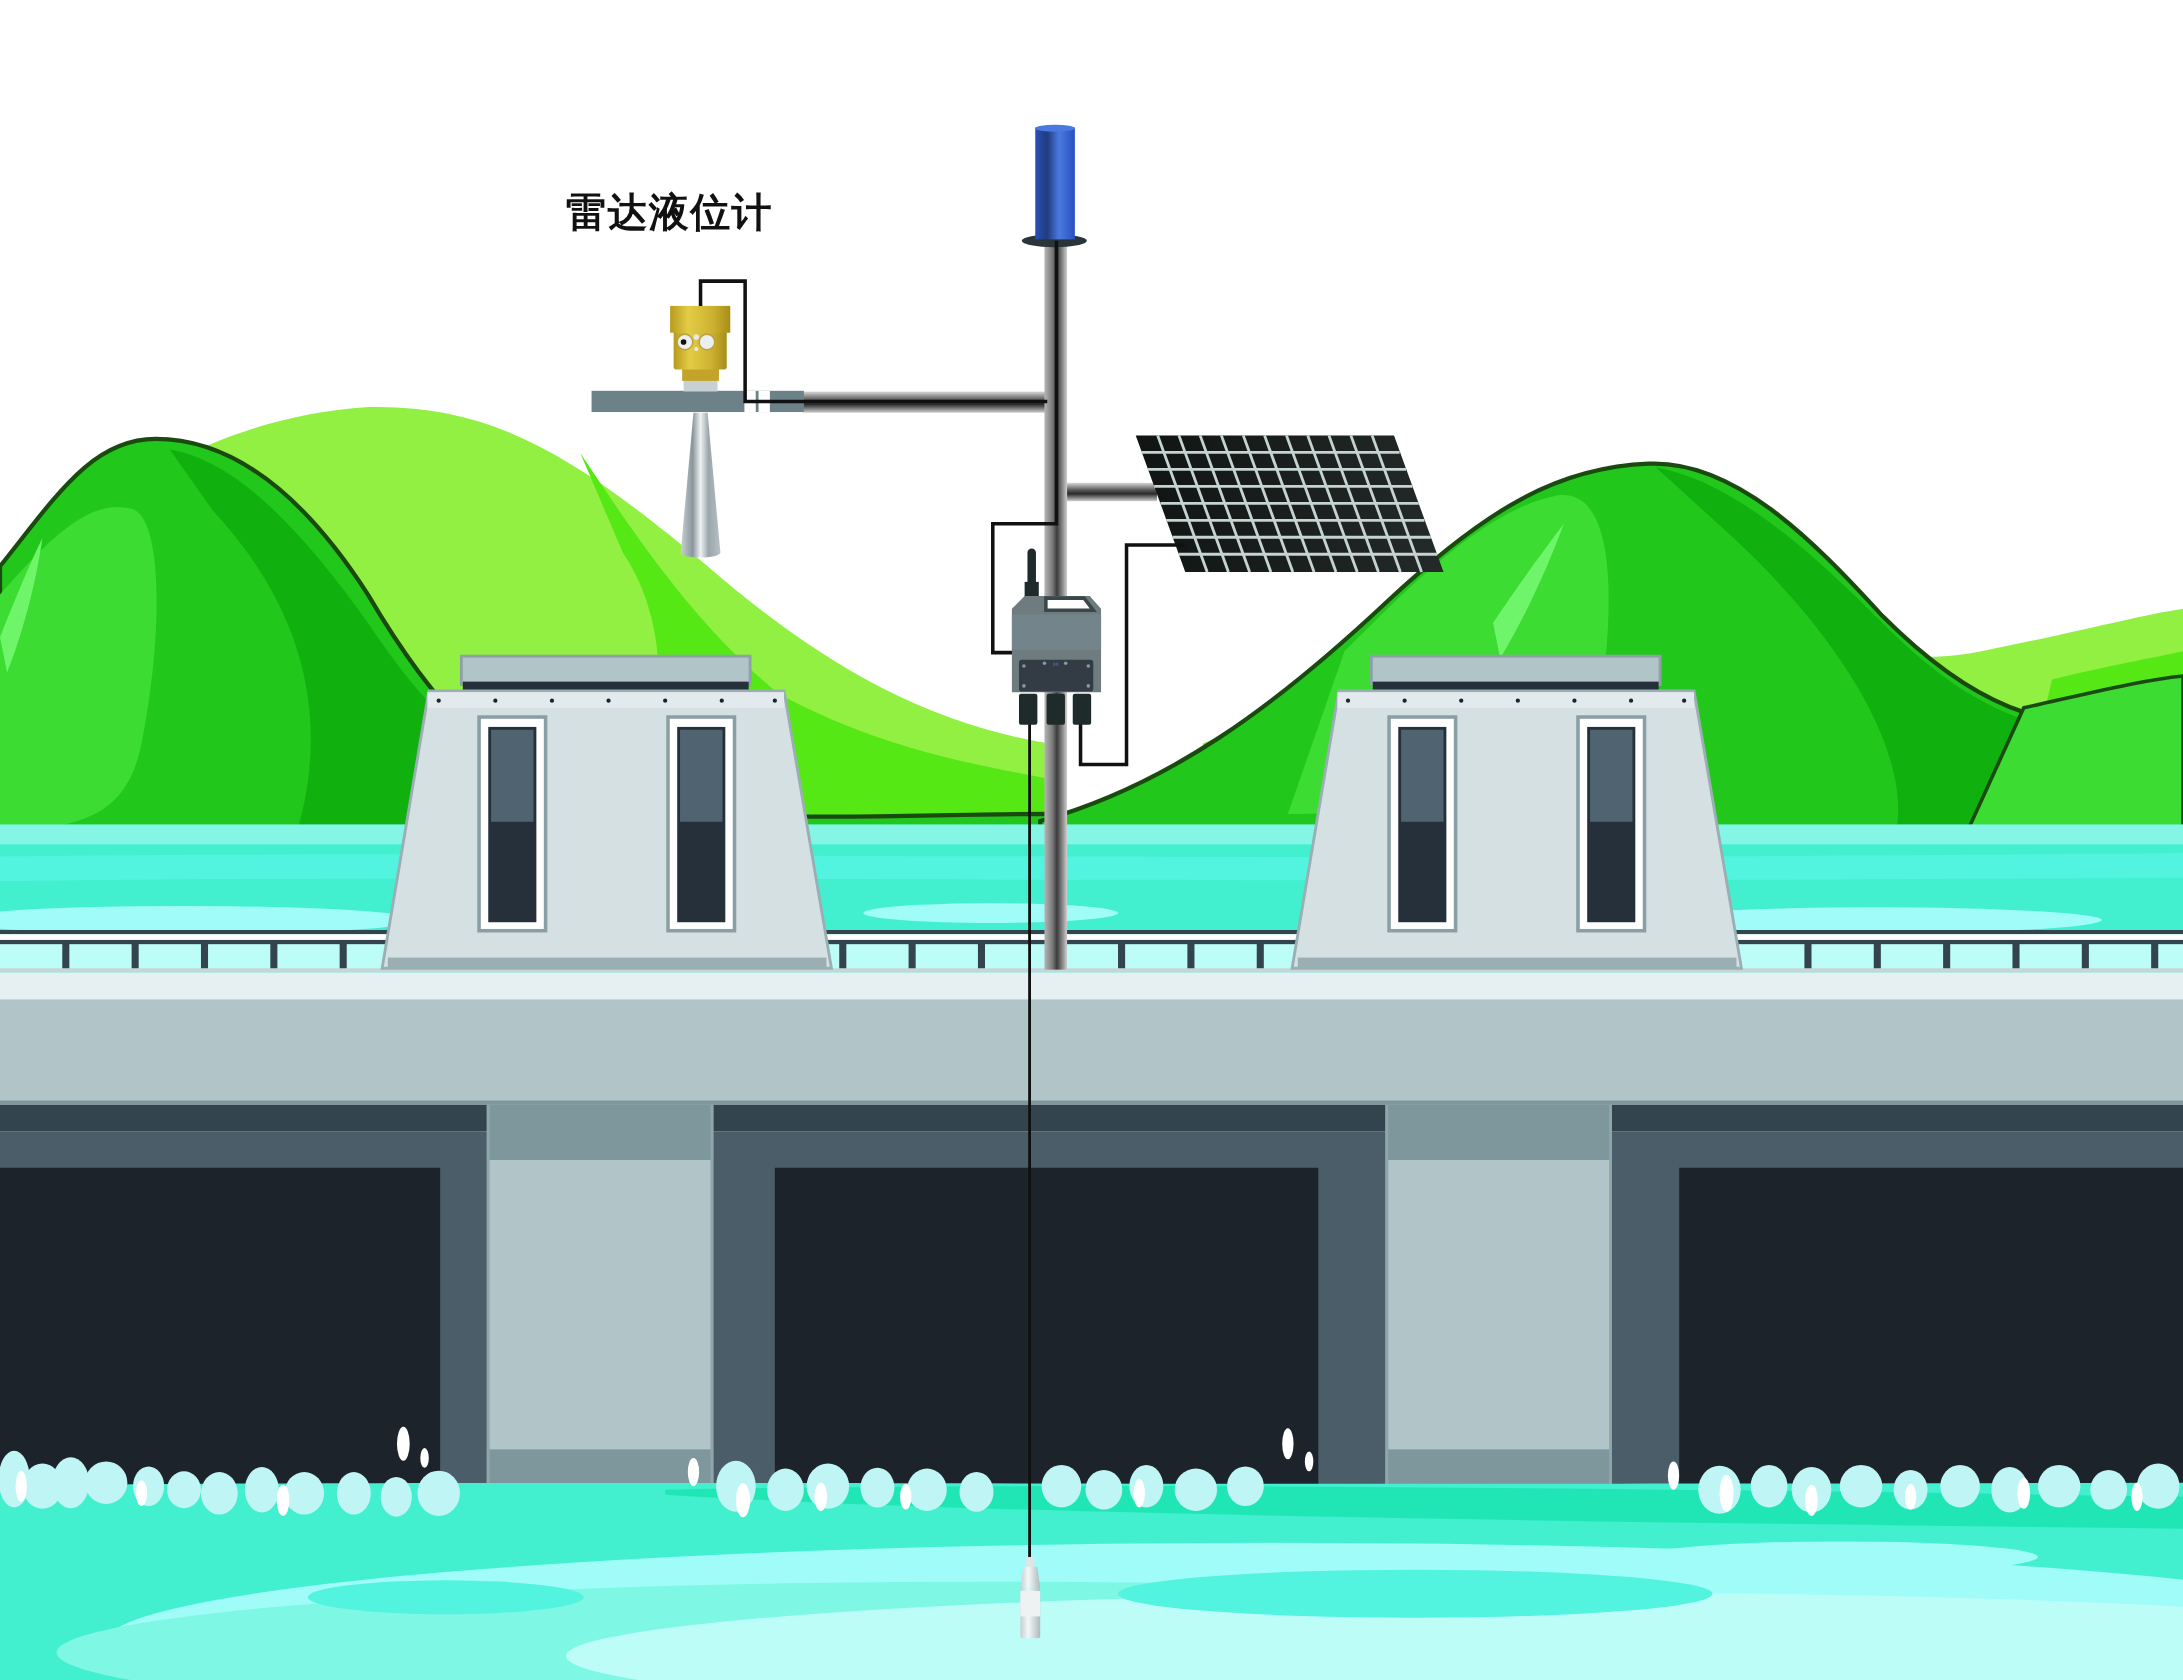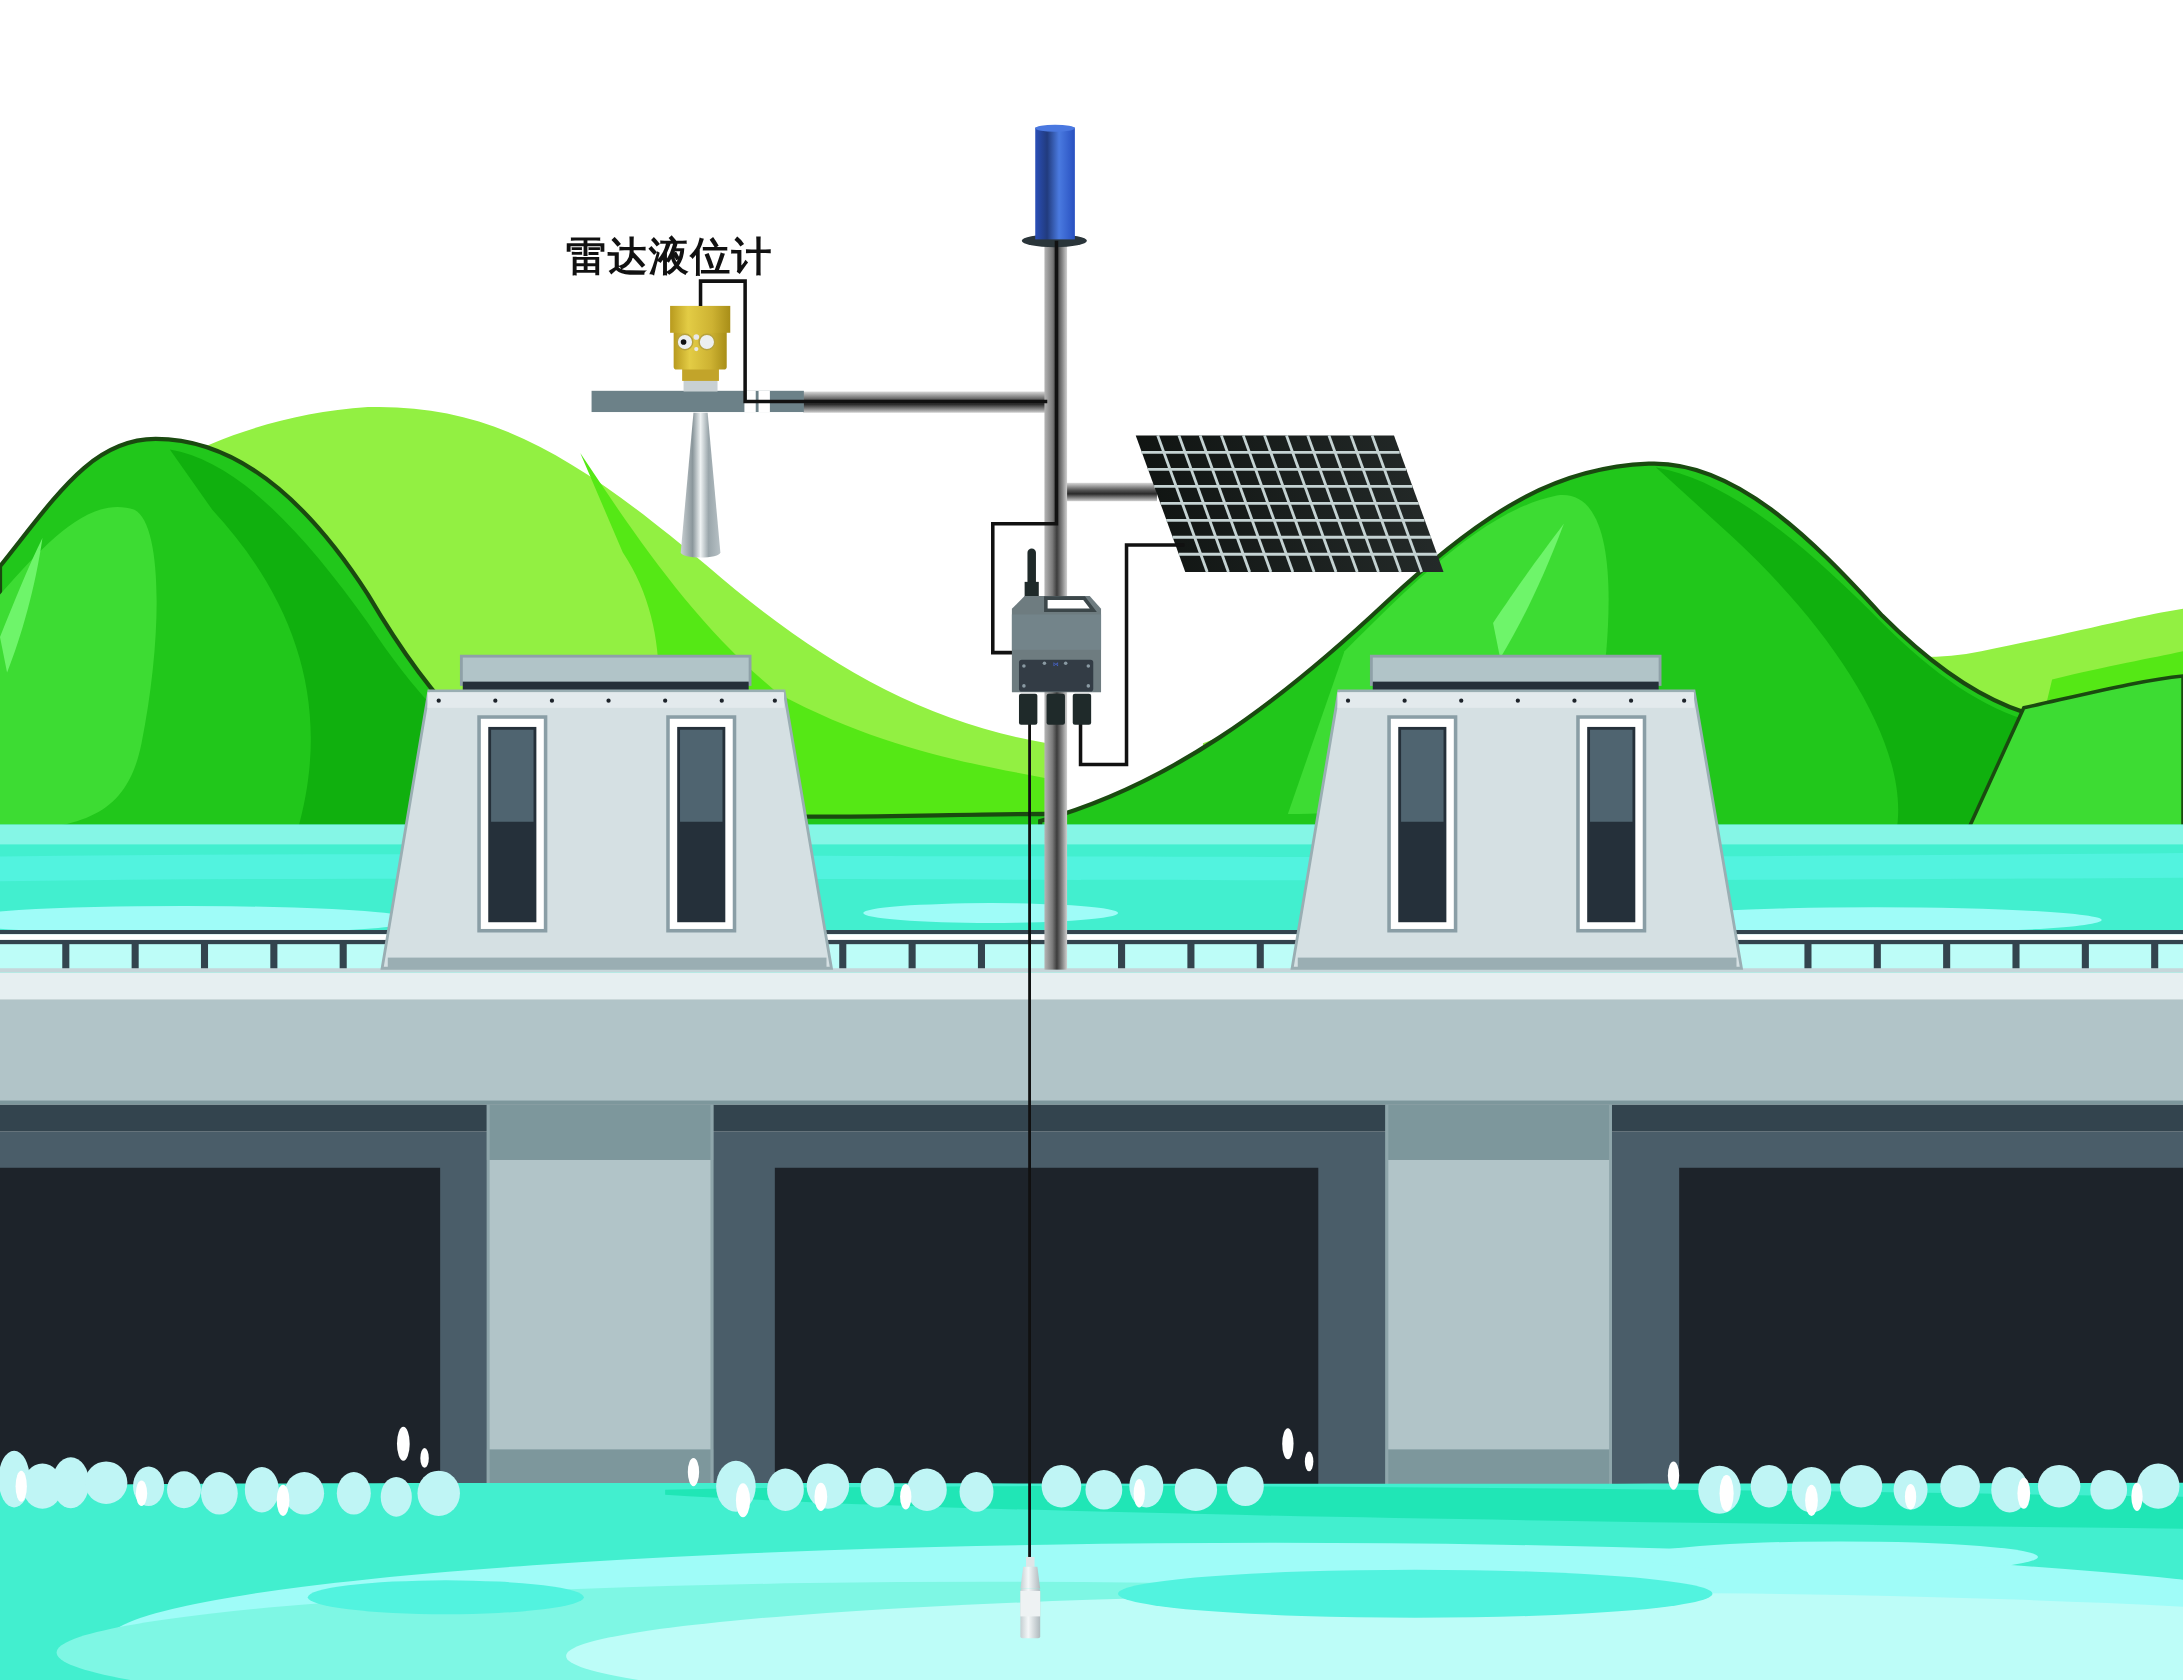--- a/index.html
+++ b/index.html
@@ -1,18 +1,18 @@
 <!DOCTYPE html>
 <html style="font-size:11.3px"><head>
 <meta charset="utf-8">
 <style>
   html, body { margin: 0; padding: 0; background: #ffffff; }
   body { width: 2183px; height: 1681px; overflow: hidden; position: relative; font-family: "DejaVu Sans", sans-serif; }
   #scene { position: absolute; left: 0; top: 0; width: 2183px; height: 1681px; }
-  .label-text { position: absolute; left: 566px; top: 185px; font-family: "DejaVu Sans", sans-serif; font-size: 40px; font-weight: bold; color: #111111; letter-spacing: 1.4px; white-space: nowrap; margin-top: 44px; }
+  .label-text { position: absolute; left: 566px; top: 185px; font-family: "DejaVu Sans", sans-serif; font-size: 40px; font-weight: bold; color: #111111; letter-spacing: 1.4px; white-space: nowrap; }
 </style>
 </head>
 <body>
 
 <svg id="scene" viewBox="0 0 3085 2375" xmlns="http://www.w3.org/2000/svg">
   <defs>
     <linearGradient id="poleGrad" x1="0" x2="1" y1="0" y2="0">
       <stop offset="0" stop-color="#b5b5b5"></stop>
       <stop offset="0.35" stop-color="#7a7a7a"></stop>
       <stop offset="0.55" stop-color="#3c3c3c"></stop>

